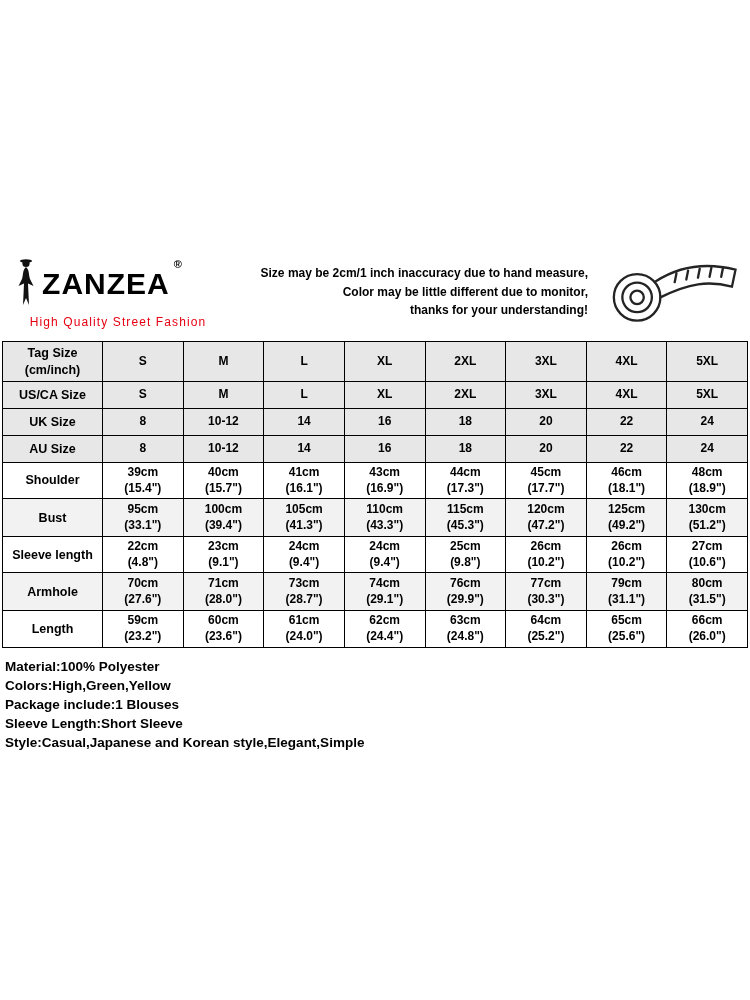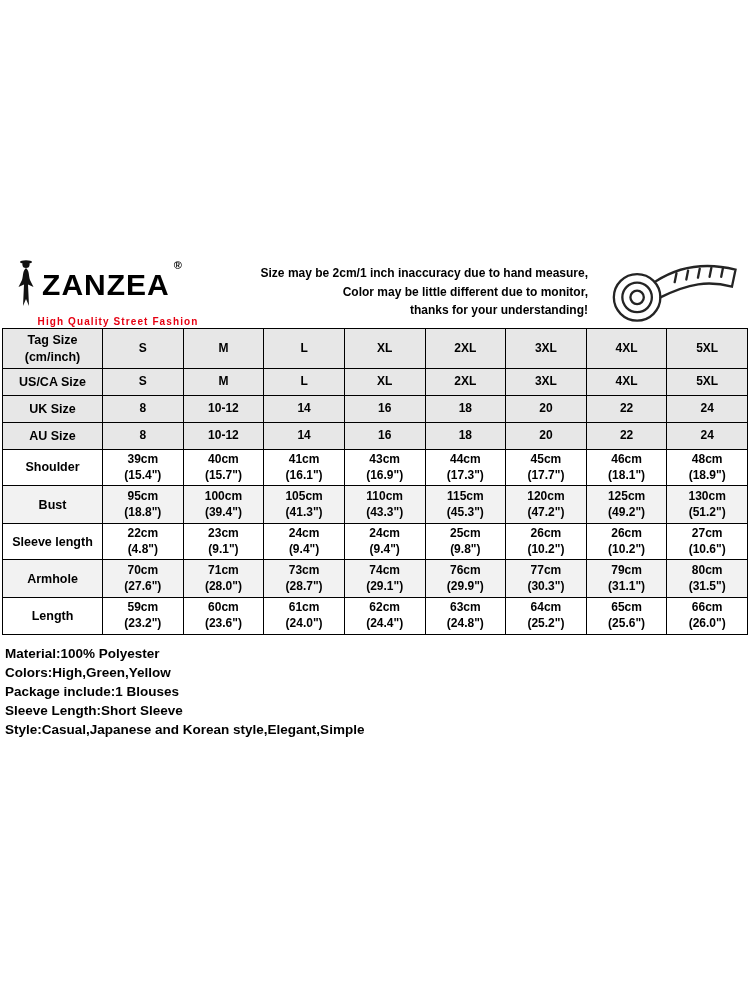--- a/index.html
+++ b/index.html
@@ -8,26 +8,26 @@
     font-family:"Liberation Sans",sans-serif;color:#000;
   }
   .sheet{box-sizing:border-box;padding:256px 2px 0 2px;}
 
   
   .chart-header{display:flex;align-items:center;height:72px;}
   .brand{width:192px;display:flex;flex-direction:column;align-items:center;justify-content:center;}
   .brand-top{display:flex;align-items:center;gap:4px;}
   .brand-name{font-size:30px;font-weight:800;letter-spacing:1px;line-height:1;}
   .reg-mark{font-size:11px;font-weight:bold;align-self:flex-start;margin-top:2px;}
-  .brand-tagline{font-size:10px;font-weight:bold;letter-spacing:1.1px;margin-top:3px;white-space:nowrap;margin-left:40px;}
+  .brand-tagline{font-size:12px;font-weight:normal;letter-spacing:1.1px;margin-top:3px;white-space:nowrap;margin-left:40px;}
   .notice{flex:1;text-align:right;font-weight:bold;font-size:12px;line-height:1.55;padding:0 8px;}
   .tape-wrap{width:152px;display:flex;justify-content:center;align-items:center;}
 
   
-  table.size-table{width:100%;border-collapse:collapse;table-layout:fixed;margin-top:0;}
+  table.size-table{width:100%;border-collapse:collapse;table-layout:fixed;margin-top:13px;}
   .size-table col.label-col{width:100px;}
   .size-table th,.size-table td{
     border:1px solid #000;text-align:center;vertical-align:middle;
     font-weight:bold;font-size:12px;line-height:1.3;padding:2px 1px;
     white-space:pre-line;
   }
   .size-table th{font-size:12.5px;}
   tr.row-hdr{background:#e7e7e7;height:27px;}
   tr.row-hdr.row-first{height:40px;}
   tr.row-w{background:#ffffff;height:32px;}
@@ -155,21 +155,21 @@
           <td>45cm
 (17.7")</td>
           <td>46cm
 (18.1")</td>
           <td>48cm
 (18.9")</td>
         </tr>
         <tr class="row-g">
           <th>Bust</th>
           <td>95cm
-(18.8")</td>
+(33.1")</td>
           <td>100cm
 (39.4")</td>
           <td>105cm
 (41.3")</td>
           <td>110cm
 (43.3")</td>
           <td>115cm
 (45.3")</td>
           <td>120cm
 (47.2")</td>

